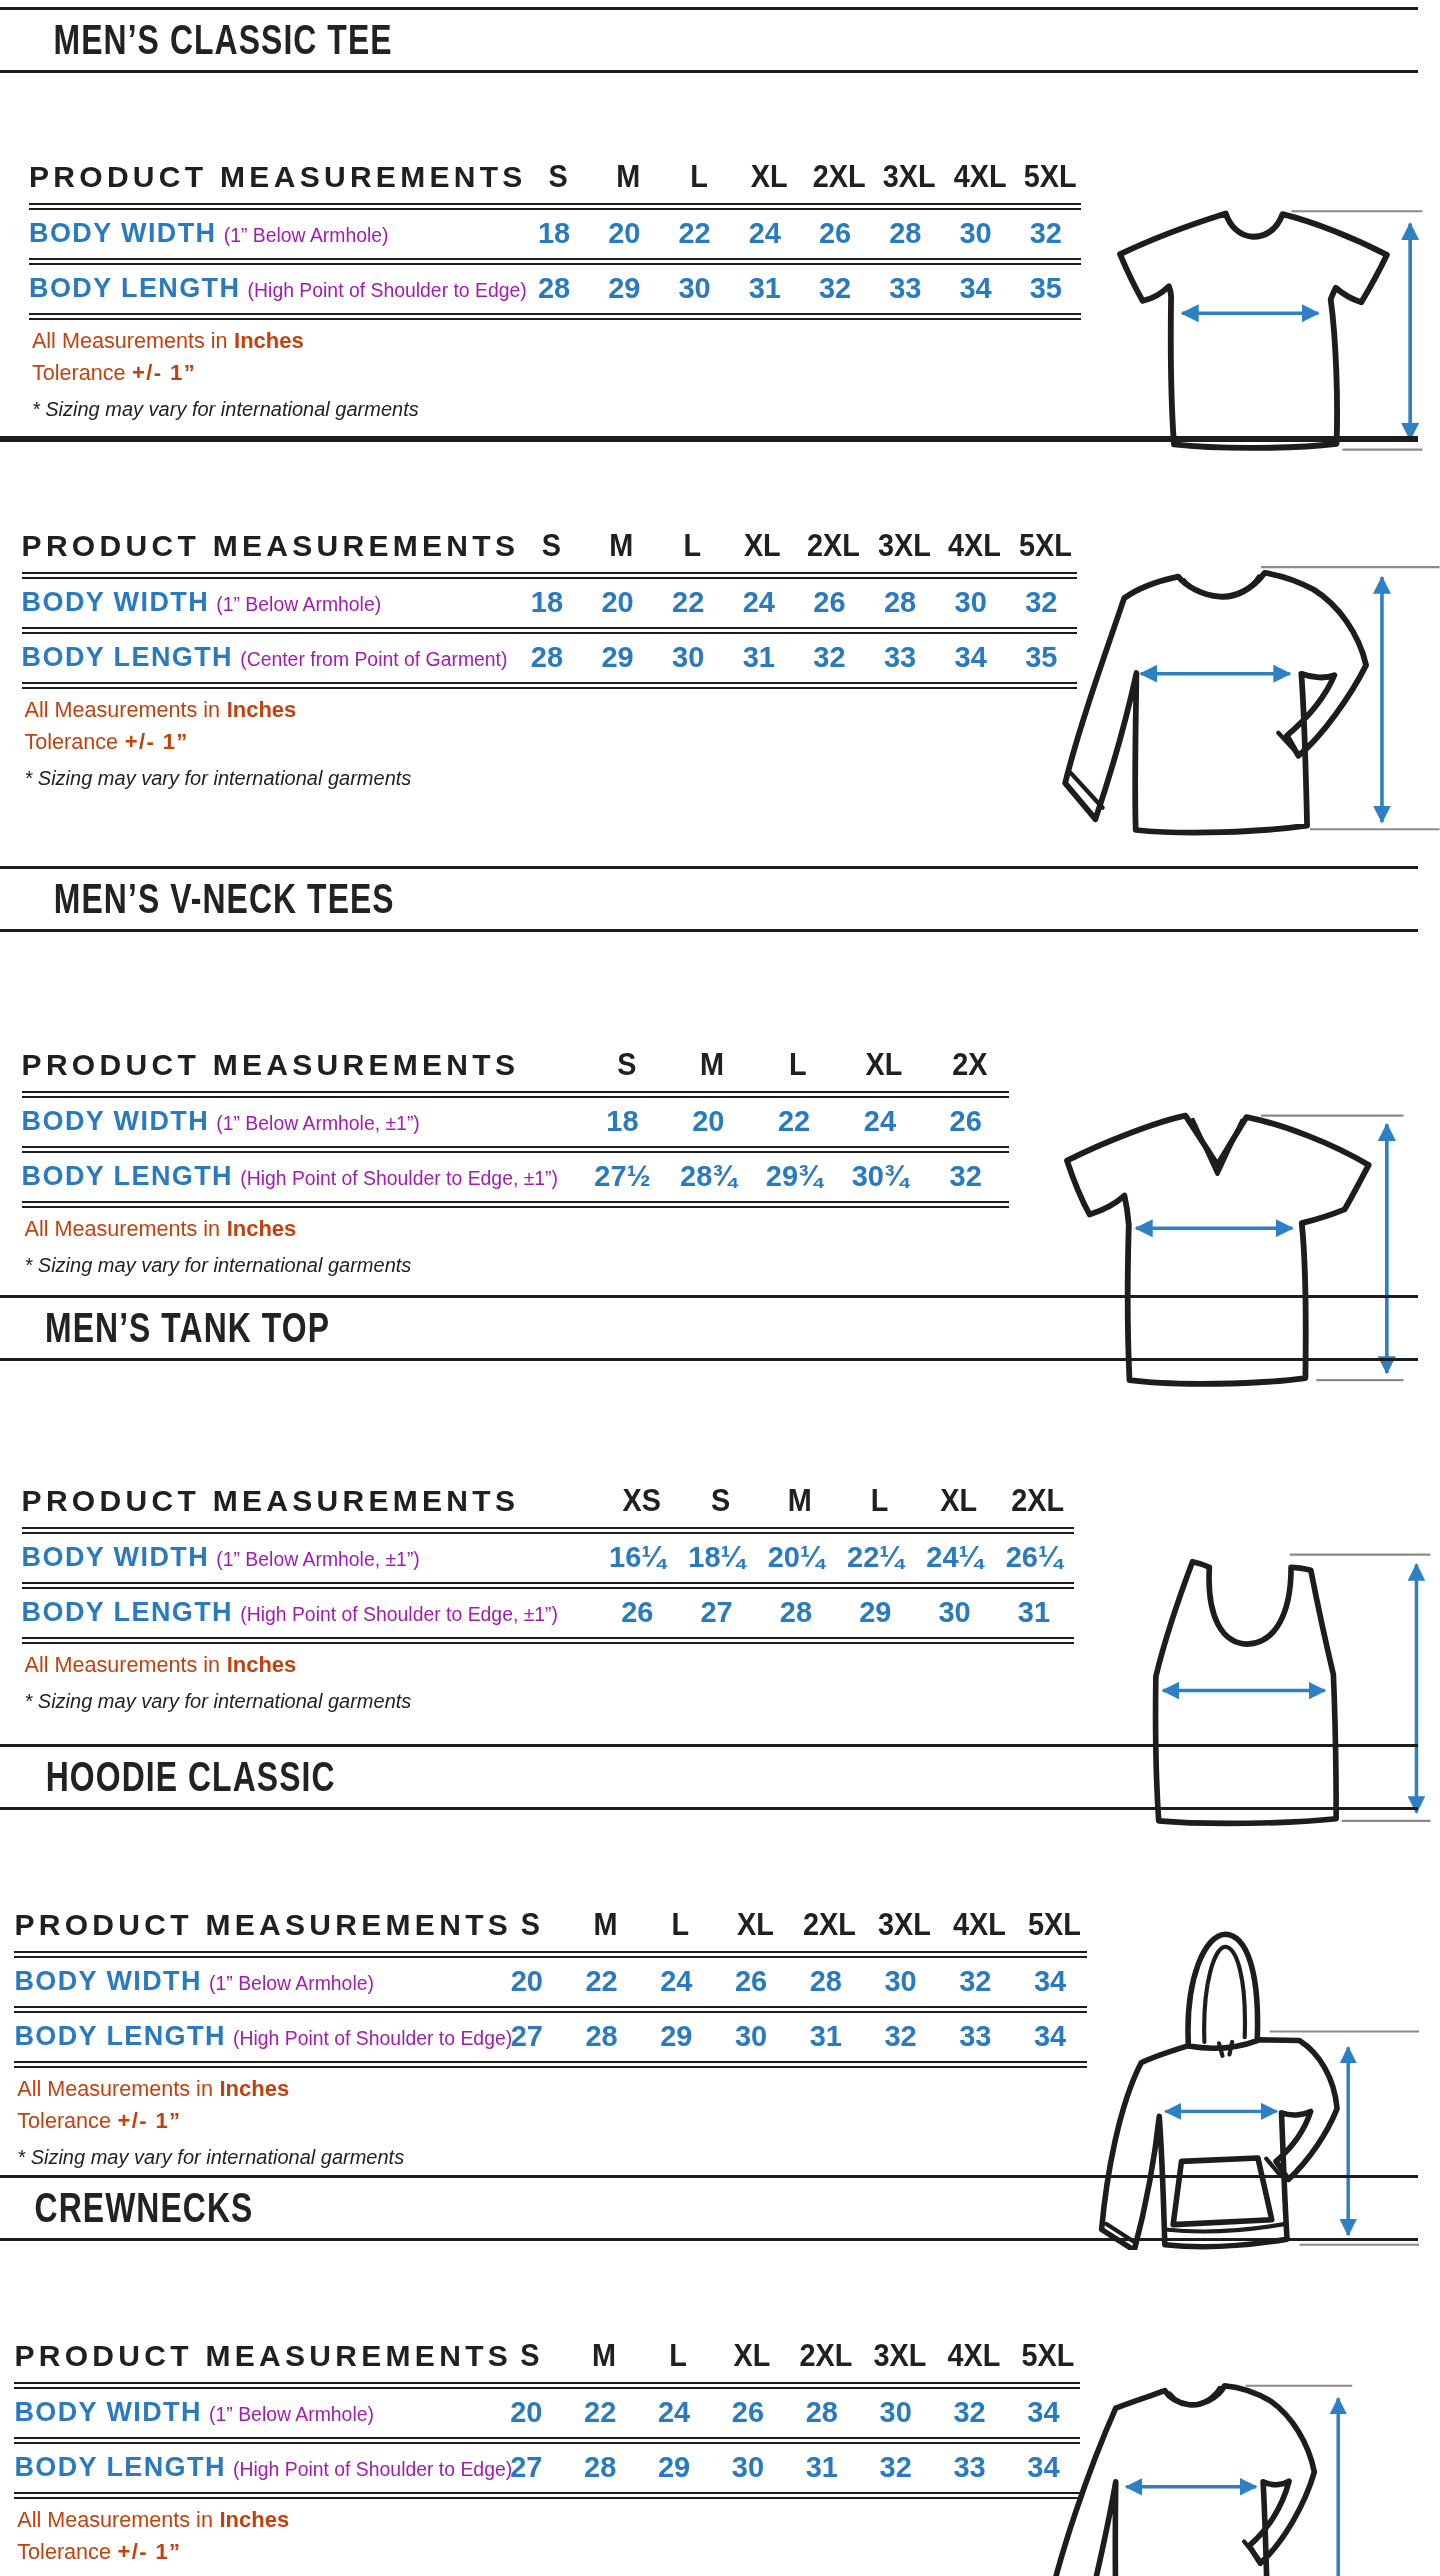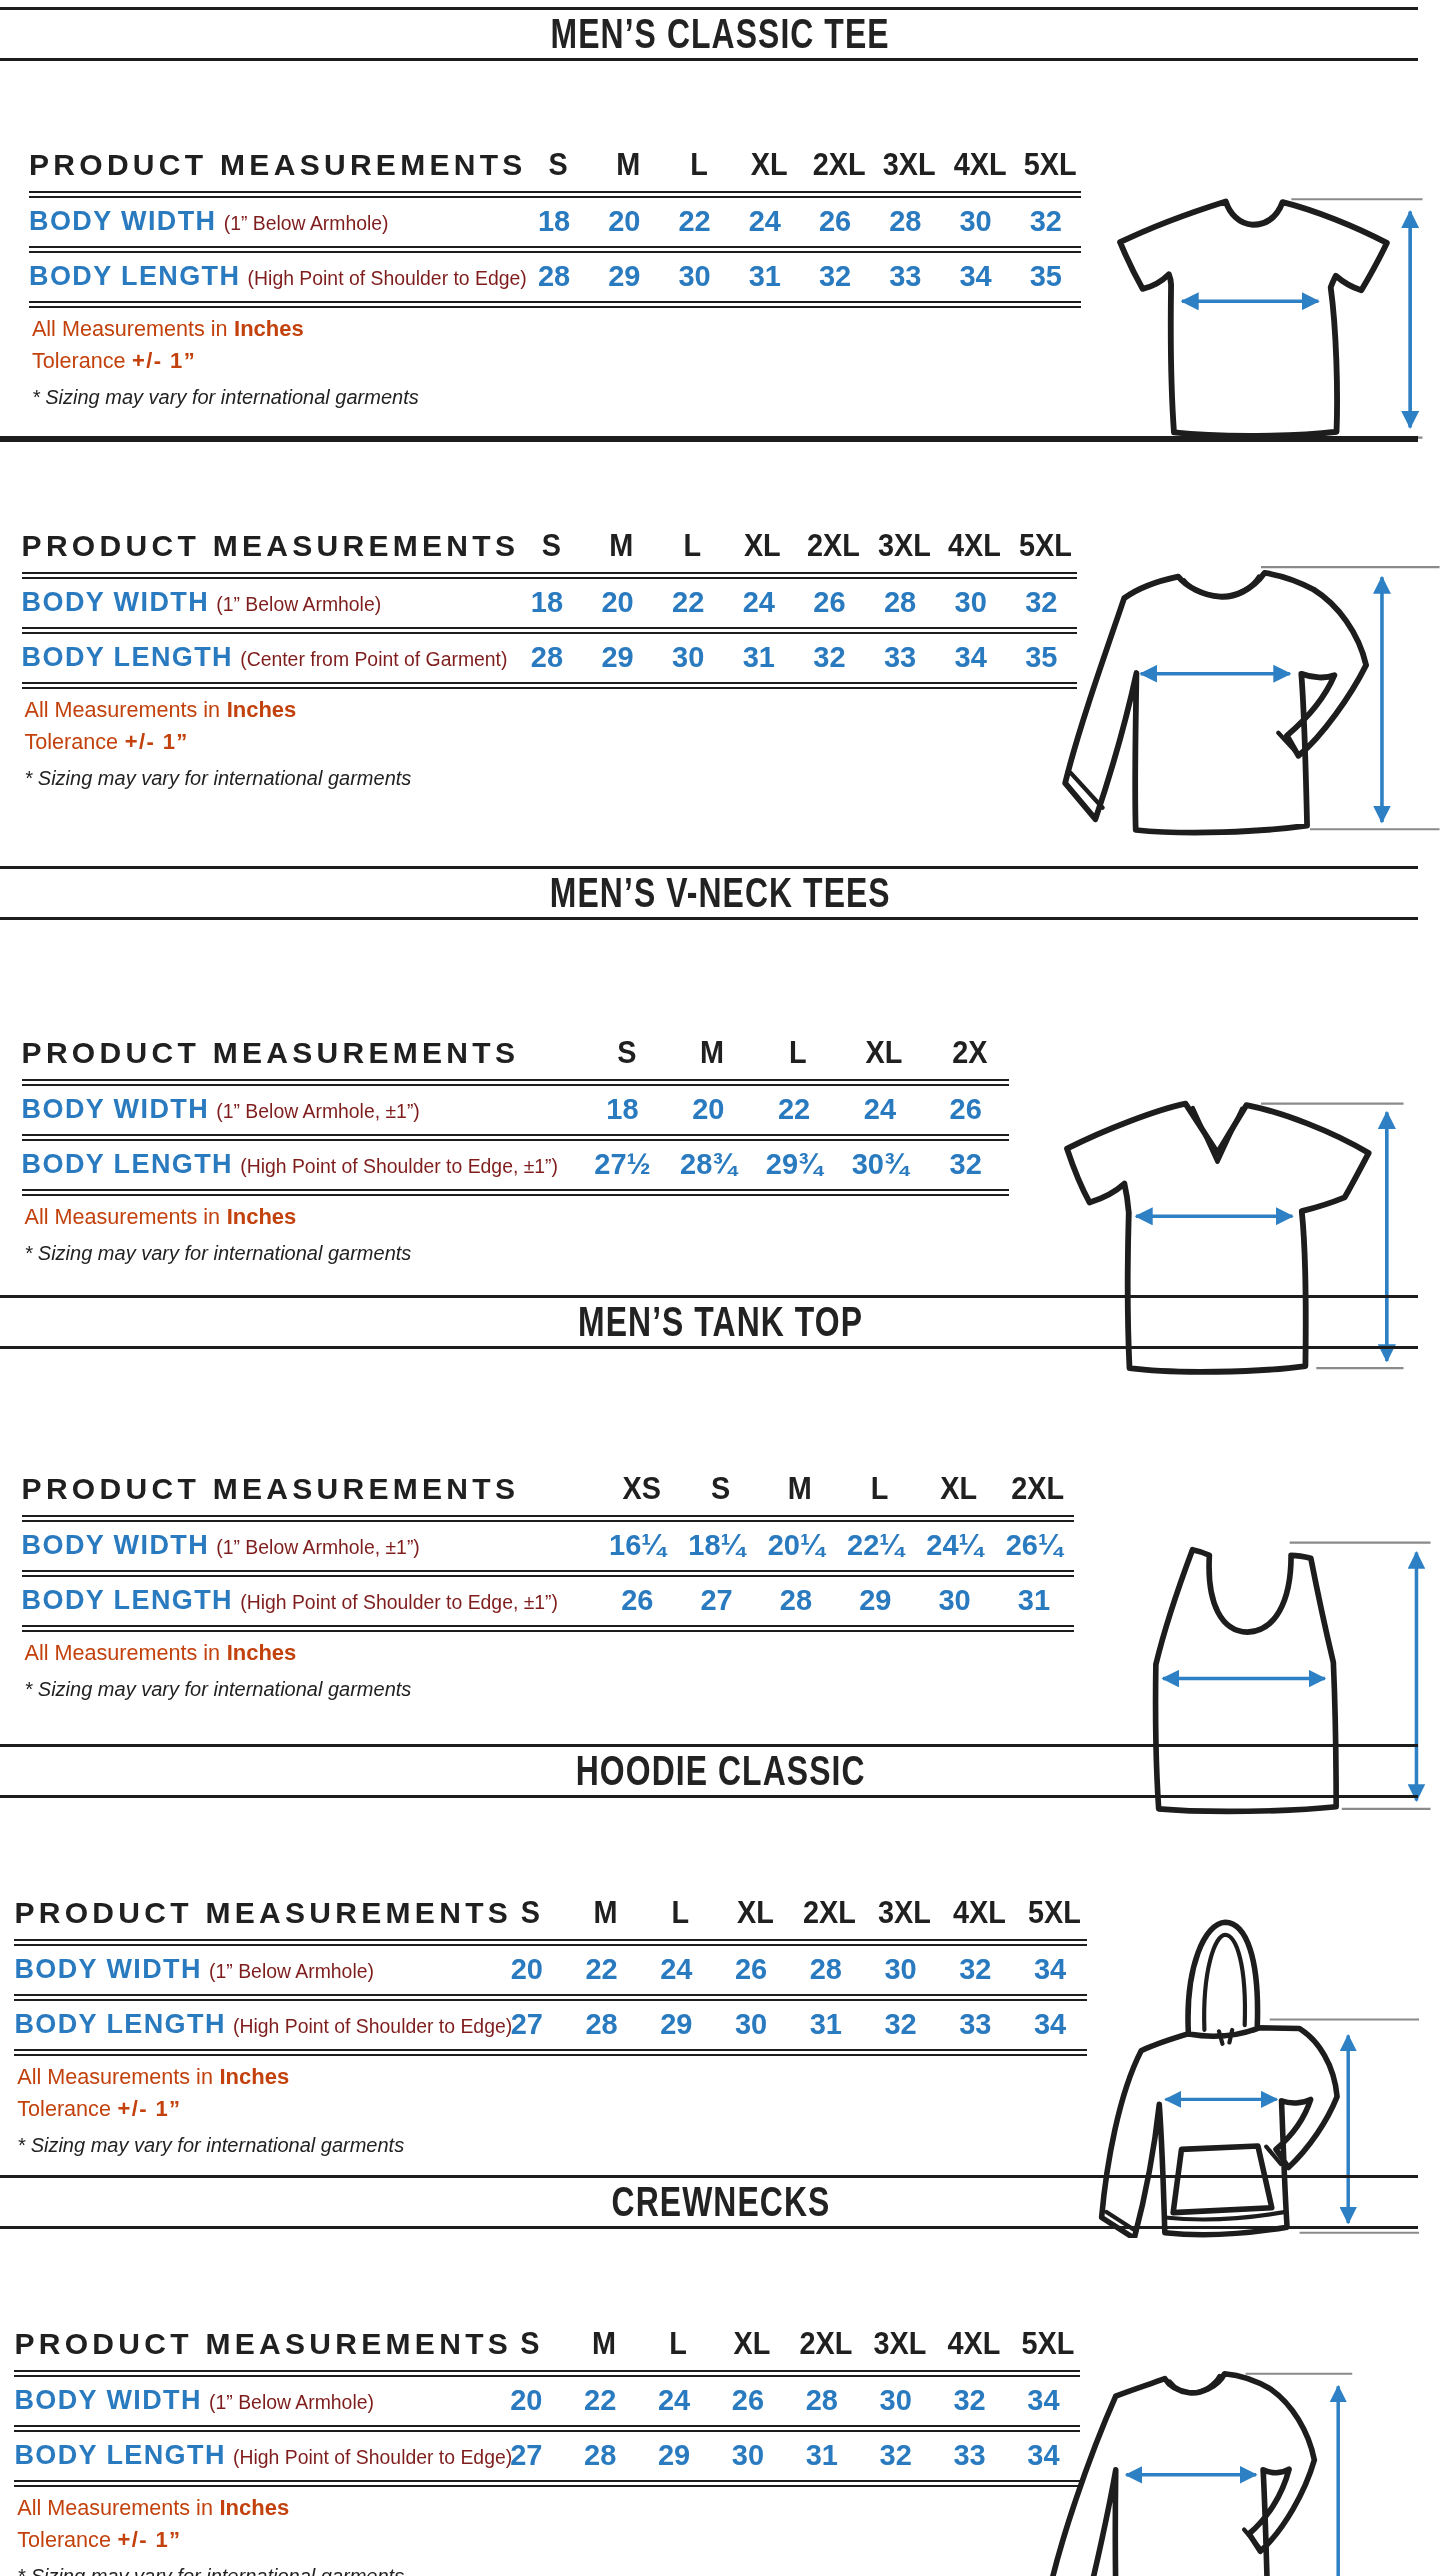--- a/index.html
+++ b/index.html
@@ -17,36 +17,36 @@
   .sec:first-child{margin-top:7.2px;}
   .sec-classic-tee{height:429px; --tx:29px; --tw:1052px; --label:490px; --pt:78px;}
   .sec-long-sleeve-tees{height:430px; --tx:21.6px; --tw:1055px; --label:490px; --pt:78px;}
   .sec-v-neck-tees{height:429px; --tx:21.6px; --tw:987px; --label:558px; --pt:107px;}
   .sec-tank-top{height:449px; --tx:21.6px; --tw:1052px; --label:576px; --pt:114px;}
   .sec-hoodie-classic{height:431px; --tx:14.4px; --tw:1073px; --label:475px; --pt:89px;}
   .sec-crewnecks{height:402px; --tx:14.4px; --tw:1066px; --label:475px; --pt:89px;}
 
   
   .band-rule{height:2.9px;background:var(--ink);width:1418px;}
-  .title-wrap{height:48px;display:flex;align-items:center;justify-content:center;width:1441px;}
+  .title-wrap{height:60px;display:flex;align-items:center;width:1441px;}
   .title{margin:0;font-size:42px;font-weight:bold;letter-spacing:1.4px;color:#222;}
   .tin{display:inline-block;transform:scaleX(.76);transform-origin:center;white-space:nowrap;}
 
   .content{position:relative;height:calc(100% - 54px);}
 
   
   .mtable{margin:var(--pt) 0 0 var(--tx);width:var(--tw);}
   .thead,.trow{display:grid;grid-template-columns:var(--label);grid-auto-flow:column;grid-auto-columns:1fr;align-items:center;}
   .thead{height:52px;gap:8px;}
   .trow{height:48px;}
   .th-label{font-size:30px;font-weight:bold;letter-spacing:4.3px;white-space:nowrap;color:#202020;}
   .size-cell{font-size:32px;font-weight:bold;text-align:center;color:#202020;transform:scaleX(.9);}
   .label-cell{white-space:nowrap;overflow:visible;}
   .row-label{color:var(--blue);font-size:27px;font-weight:bold;letter-spacing:1.4px;}
-  .row-note{font-size:19.4px;color:#7f1d1d;margin-left:7.2px;}
+  .row-note{font-size:19.4px;color:#a21caf;margin-left:7.2px;}
   .val-cell{color:var(--blue);font-size:29px;font-weight:bold;text-align:center;}
   .rule2{height:2.9px;border-top:2.9px solid var(--ink);border-bottom:2.2px solid var(--ink);}
 
   
   .notes{margin:5.8px 0 0 calc(var(--tx) + 2.9px);}
   .note-line{font-size:21.6px;color:#c2410c;height:32px;display:flex;align-items:center;}
   .nb{margin-left:6.5px;font-size:22px;}
   .tol{letter-spacing:1.4px;}
   .note-sizing{font-size:20px;font-style:italic;font-weight:normal;margin-top:8.6px;color:#222;}
 

